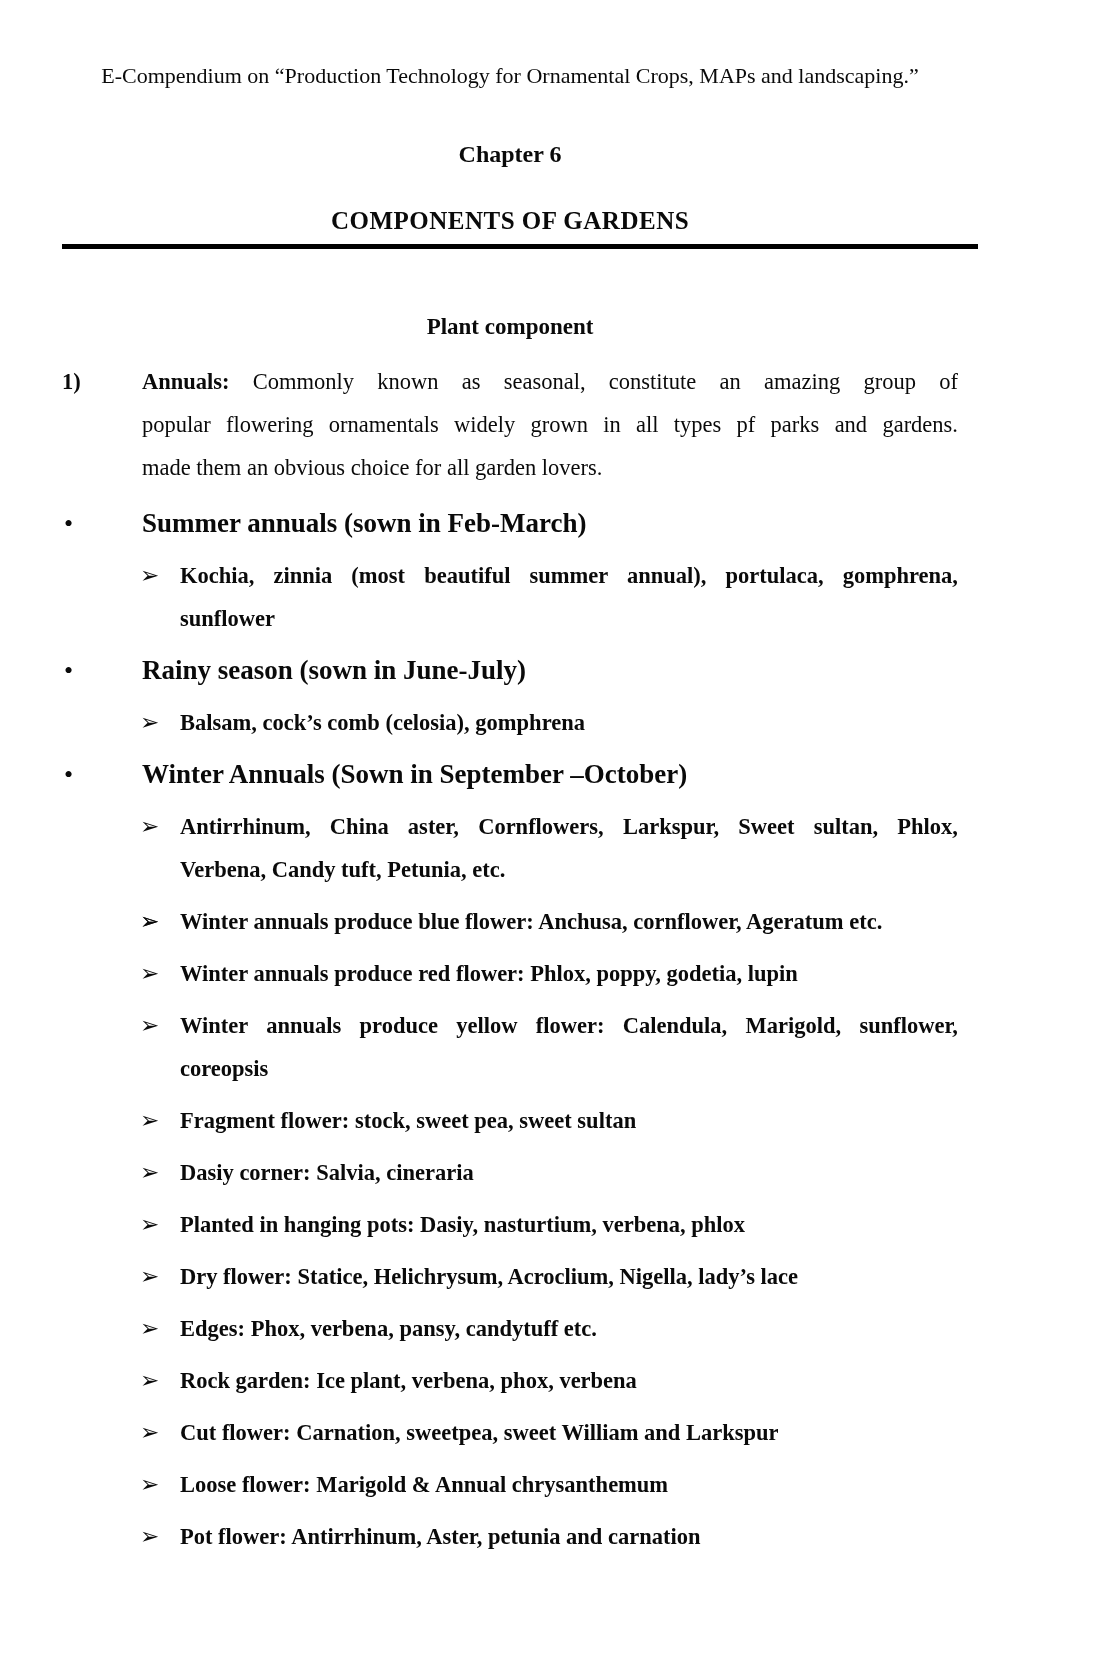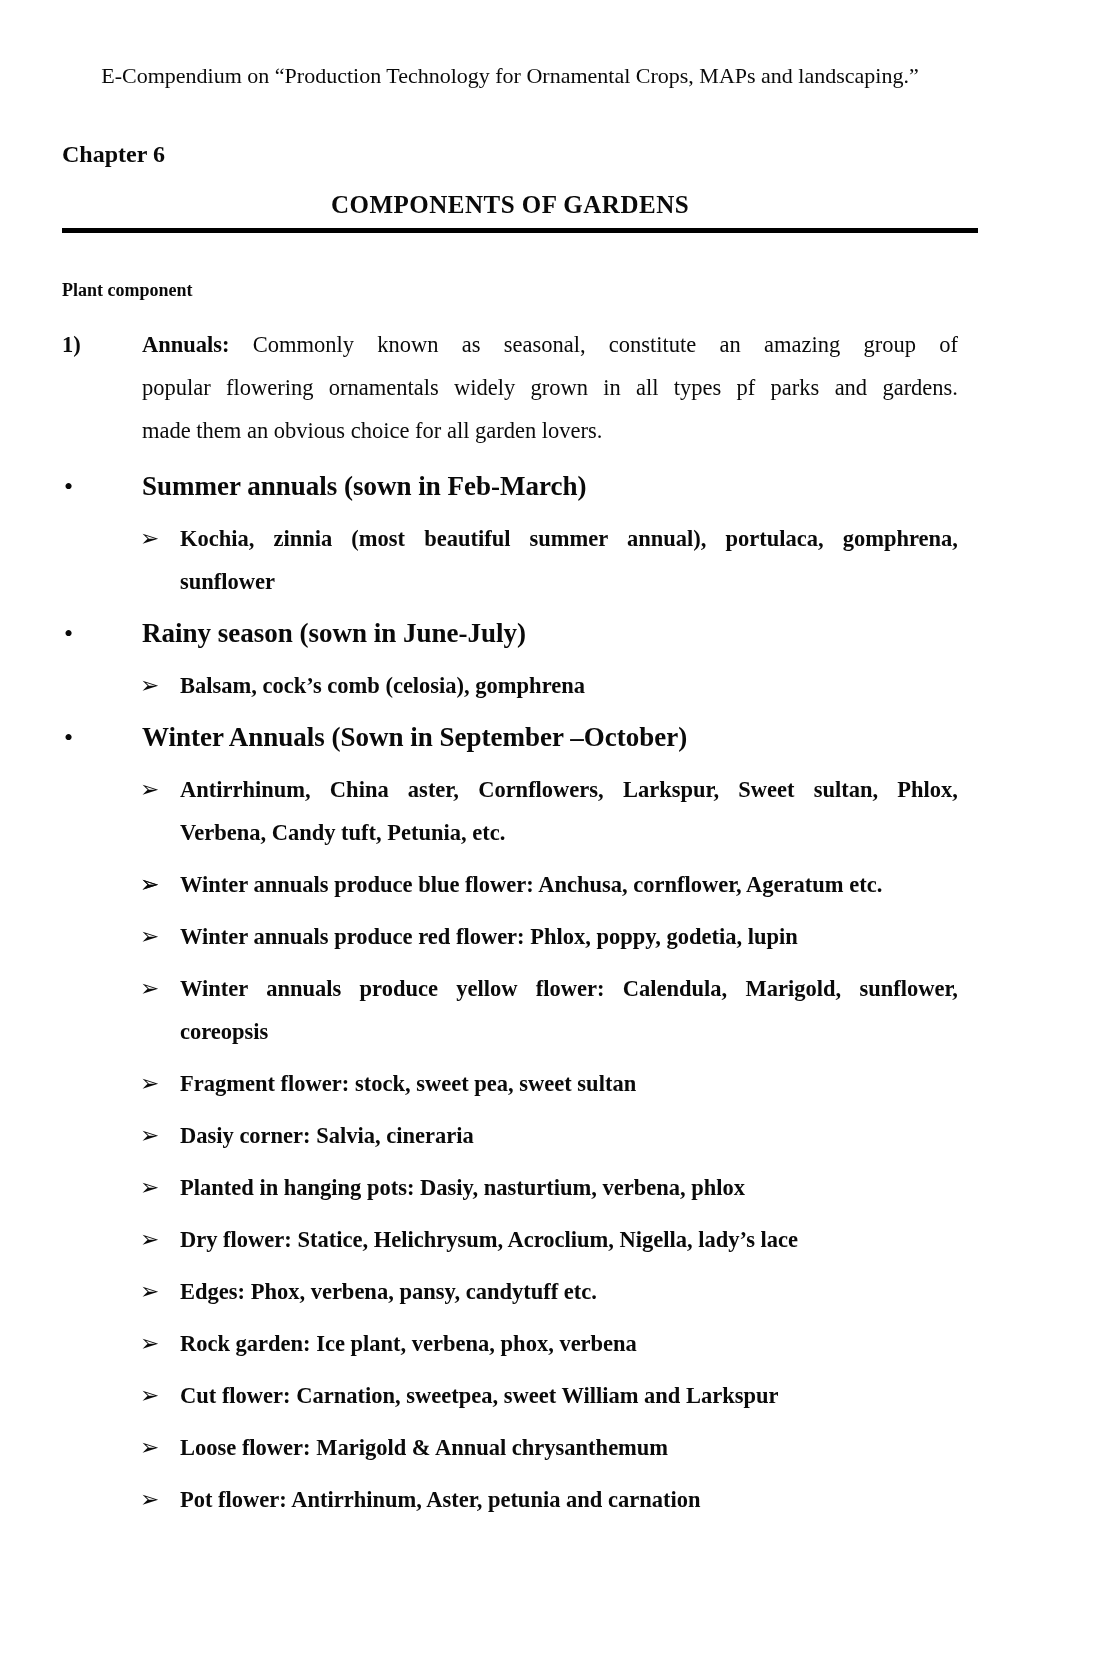--- a/index.html
+++ b/index.html
@@ -28,41 +28,43 @@
     font-size: 22px;
     line-height: 27px;
     text-align: center;
     white-space: nowrap;
   }
   .chapter-label {
     margin-top: 50px;
     font-size: 24px;
     font-weight: bold;
     line-height: 30px;
+    text-align: center;
   }
   .chapter-title {
-    margin-top: 21px;
+    margin-top: 37px;
     font-size: 25px;
     font-weight: bold;
     line-height: 30px;
     text-align: center;
     letter-spacing: 0.5px;
   }
   .rule {
     margin-top: 8px;
     margin-left: 0;
     width: 916px;
     height: 5px;
     background: #000000;
   }
   .section-title {
-    margin-top: 42px;
-    font-size: 18px;
+    margin-top: 63px;
+    font-size: 23px;
     font-weight: bold;
     line-height: 30px;
+    text-align: center;
   }
   .num-item {
     position: relative;
     margin-top: 18px;
     margin-bottom: 13px;
   }
   .num {
     position: absolute;
     left: 0;
     top: 0;

